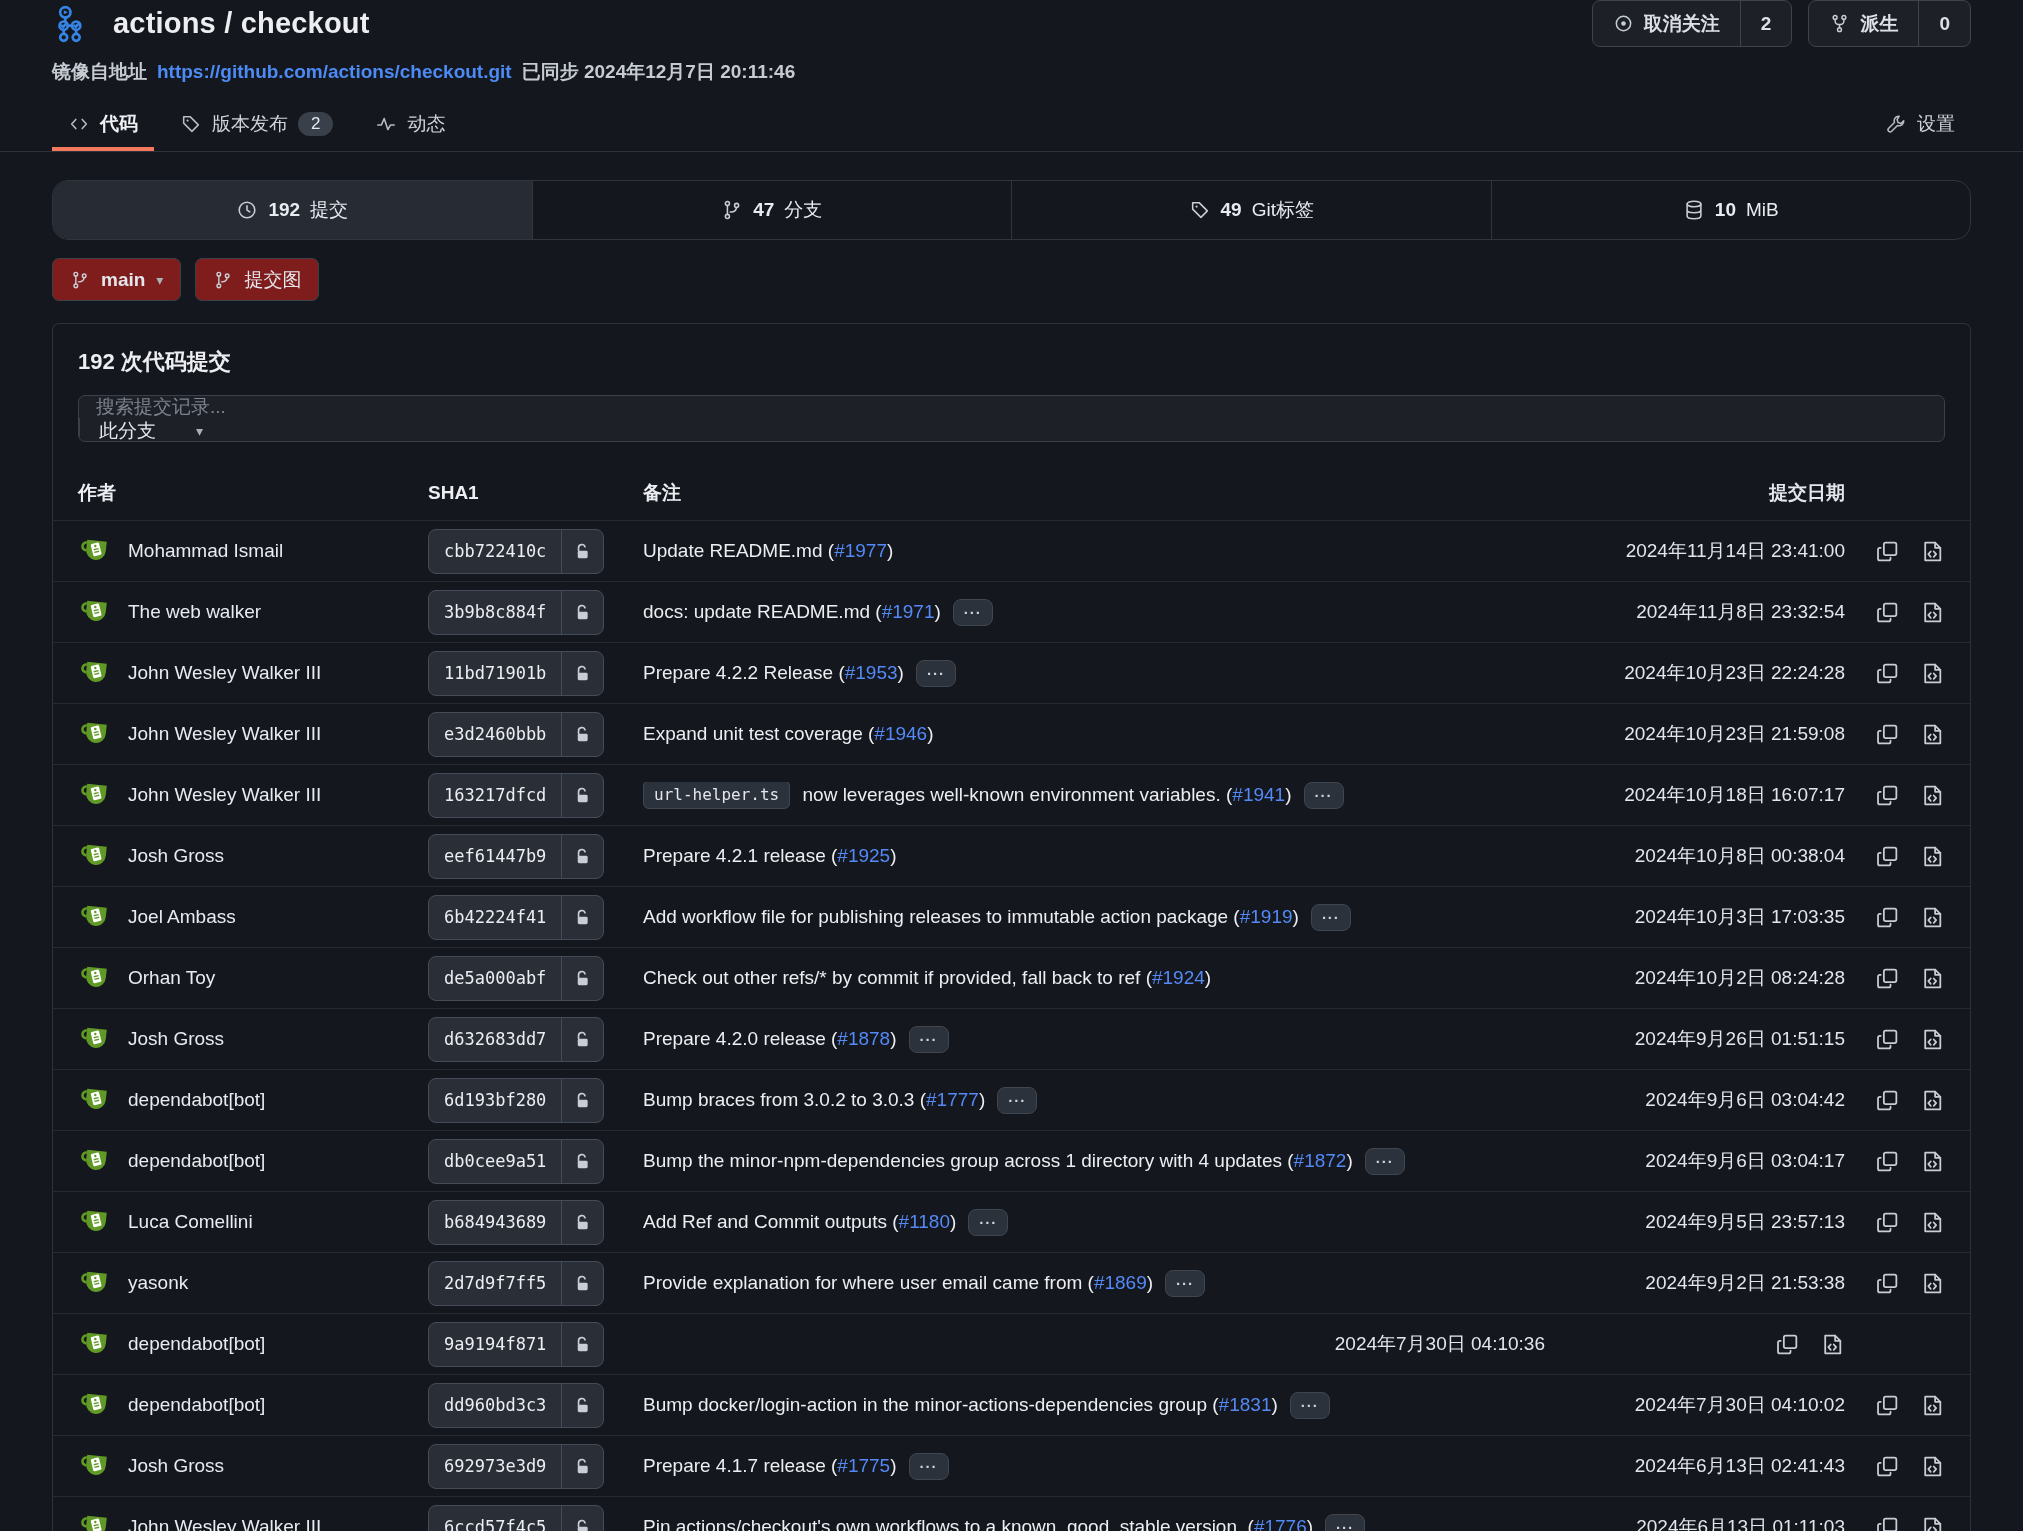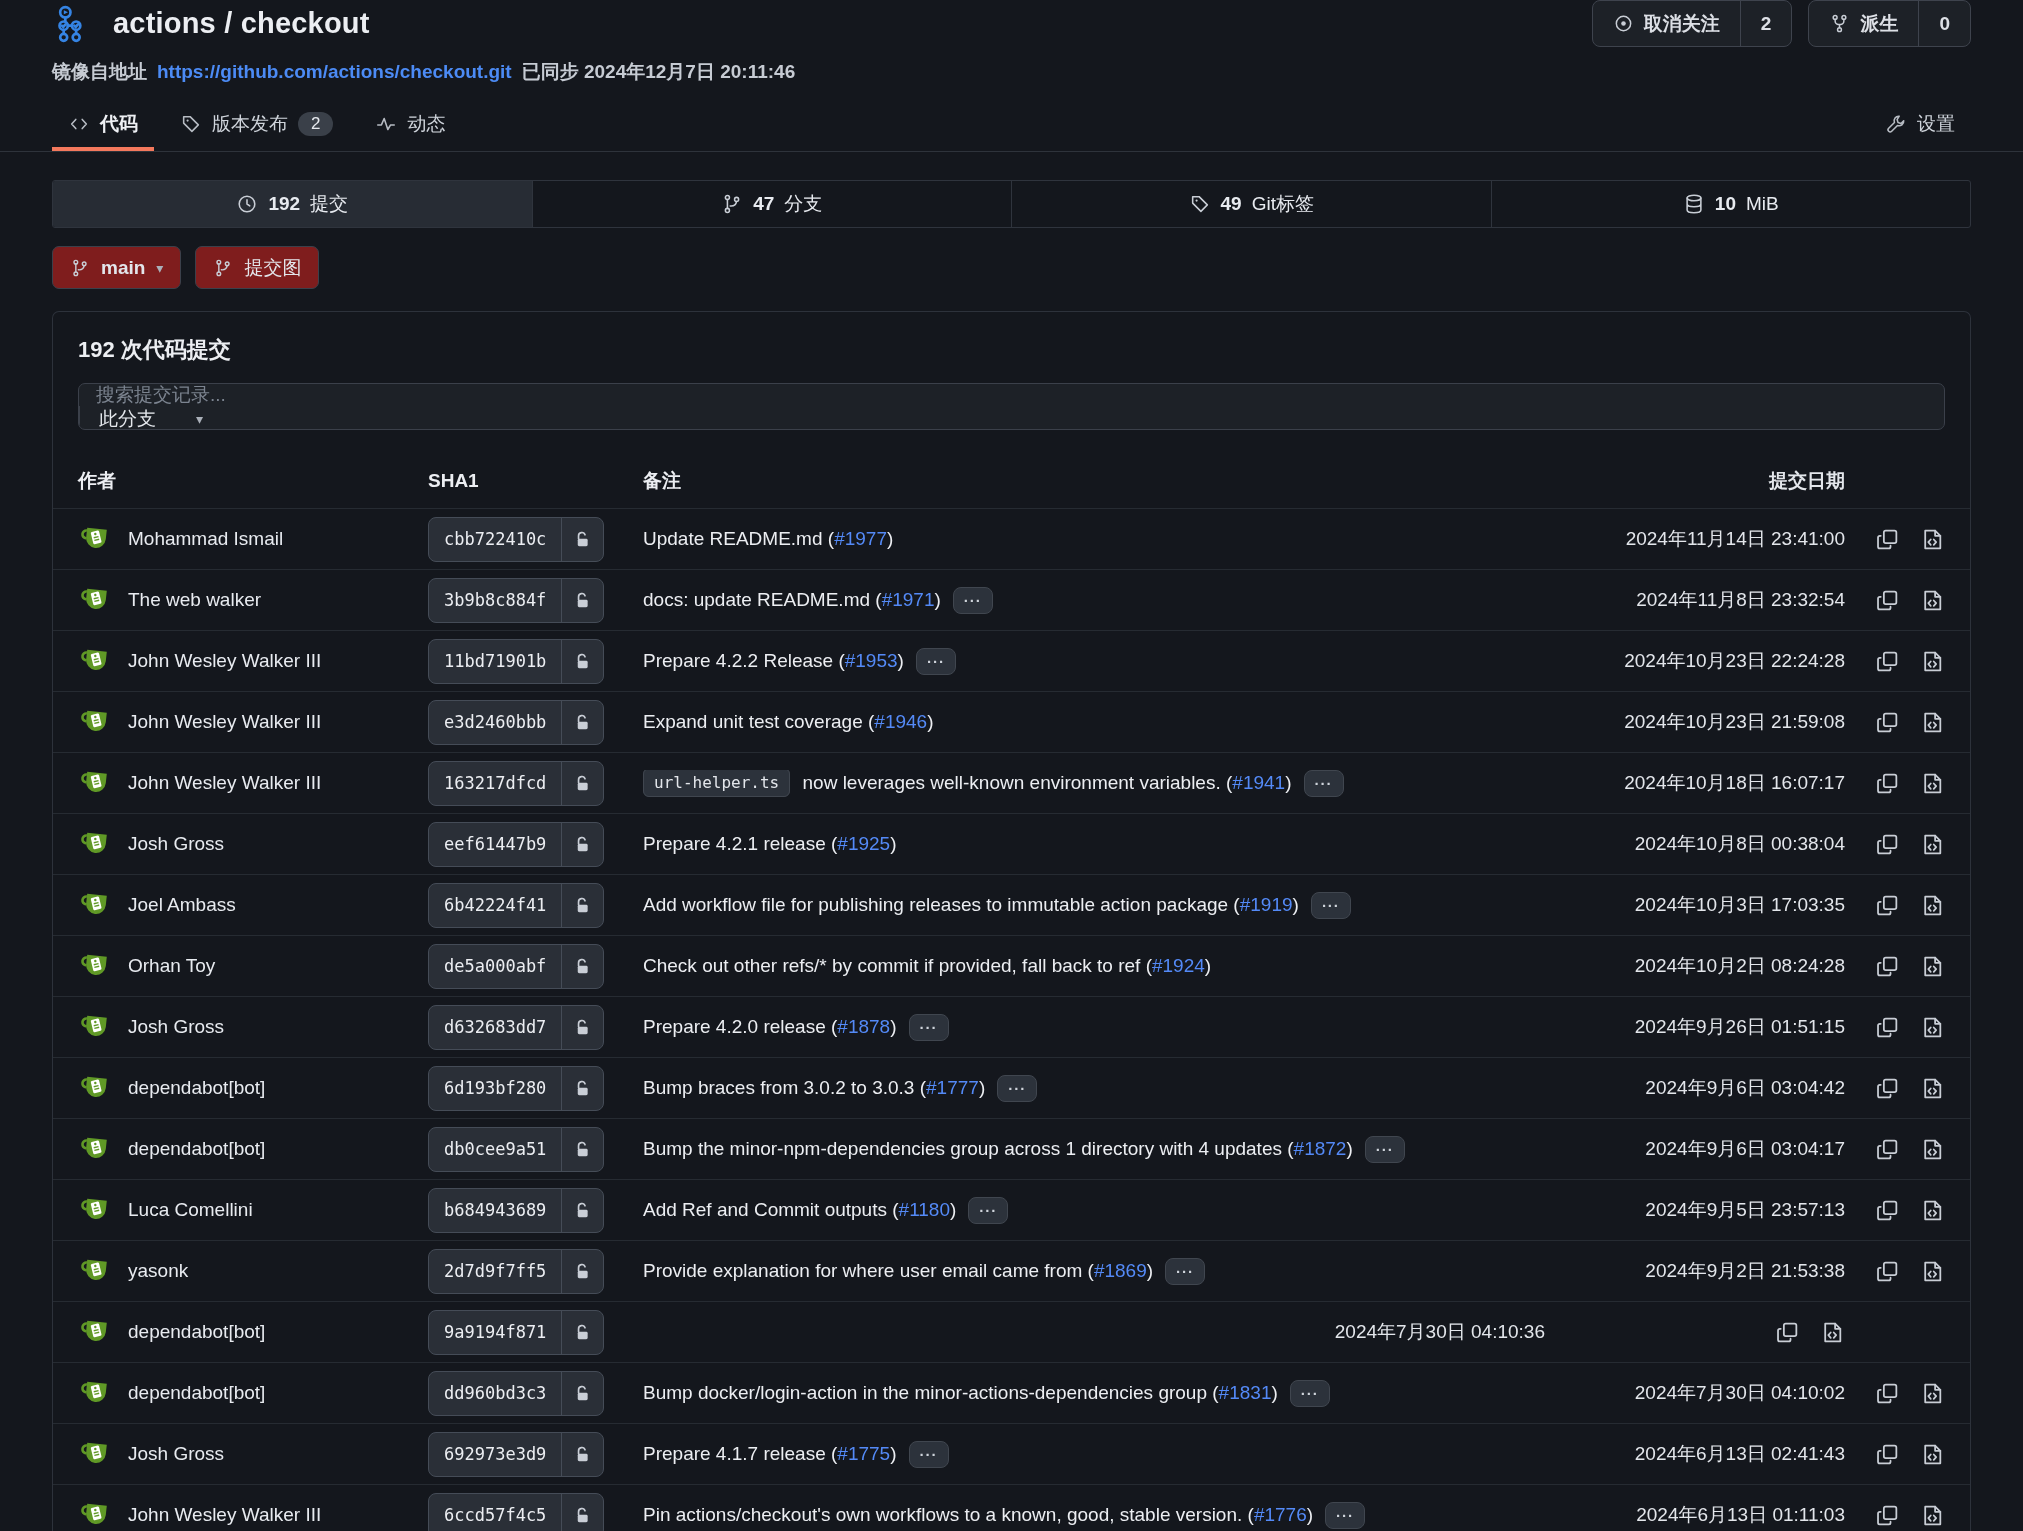--- a/index.html
+++ b/index.html
@@ -29,21 +29,21 @@
   
   .tabs-wrap { border-bottom:1px solid #2e333b; margin-top:14px; }
   .tabs { display:flex; align-items:flex-end; gap:10px; padding-left:52px; padding-right:52px; }
   .tab { display:flex; align-items:center; gap:10px; padding:12px 16px 14px; color:#cfd4db; cursor:pointer; }
   .tab.active { font-weight:700; color:#eef0f4; box-shadow:inset 0 -4px 0 #f4795d; }
   .tab .badge { background:#3a4049; border-radius:12px; padding:2px 13px; font-size:17px; color:#e6e9ee; }
   .tab-spacer { margin-left:auto; }
   .tab-icon { opacity:.9; }
 
   
-  .stats { margin-top:28px; display:flex; height:48px; border:1px solid #2f343d; border-radius:3px; overflow:hidden; }
+  .stats { margin-top:28px; display:flex; height:60px; border:1px solid #2f343d; border-radius:16px; overflow:hidden; }
   .stat { flex:1; display:flex; align-items:center; justify-content:center; gap:10px; color:#e8ebf0; cursor:pointer; }
   .stat + .stat { border-left:1px solid #2f343d; }
   .stat.active { background:#272c34; }
   .stat b { font-weight:700; }
 
   
   .toolbar { margin-top:18px; display:flex; gap:14px; }
   .tb-btn { display:inline-flex; align-items:center; gap:11px; height:43px; padding:0 17px;
             background:#7f1d1d; border:1px solid #3b404a; border-radius:7px; color:#e3e6eb; cursor:pointer; }
   .tb-btn .caret { font-size:14px; color:#aab0b9; }

